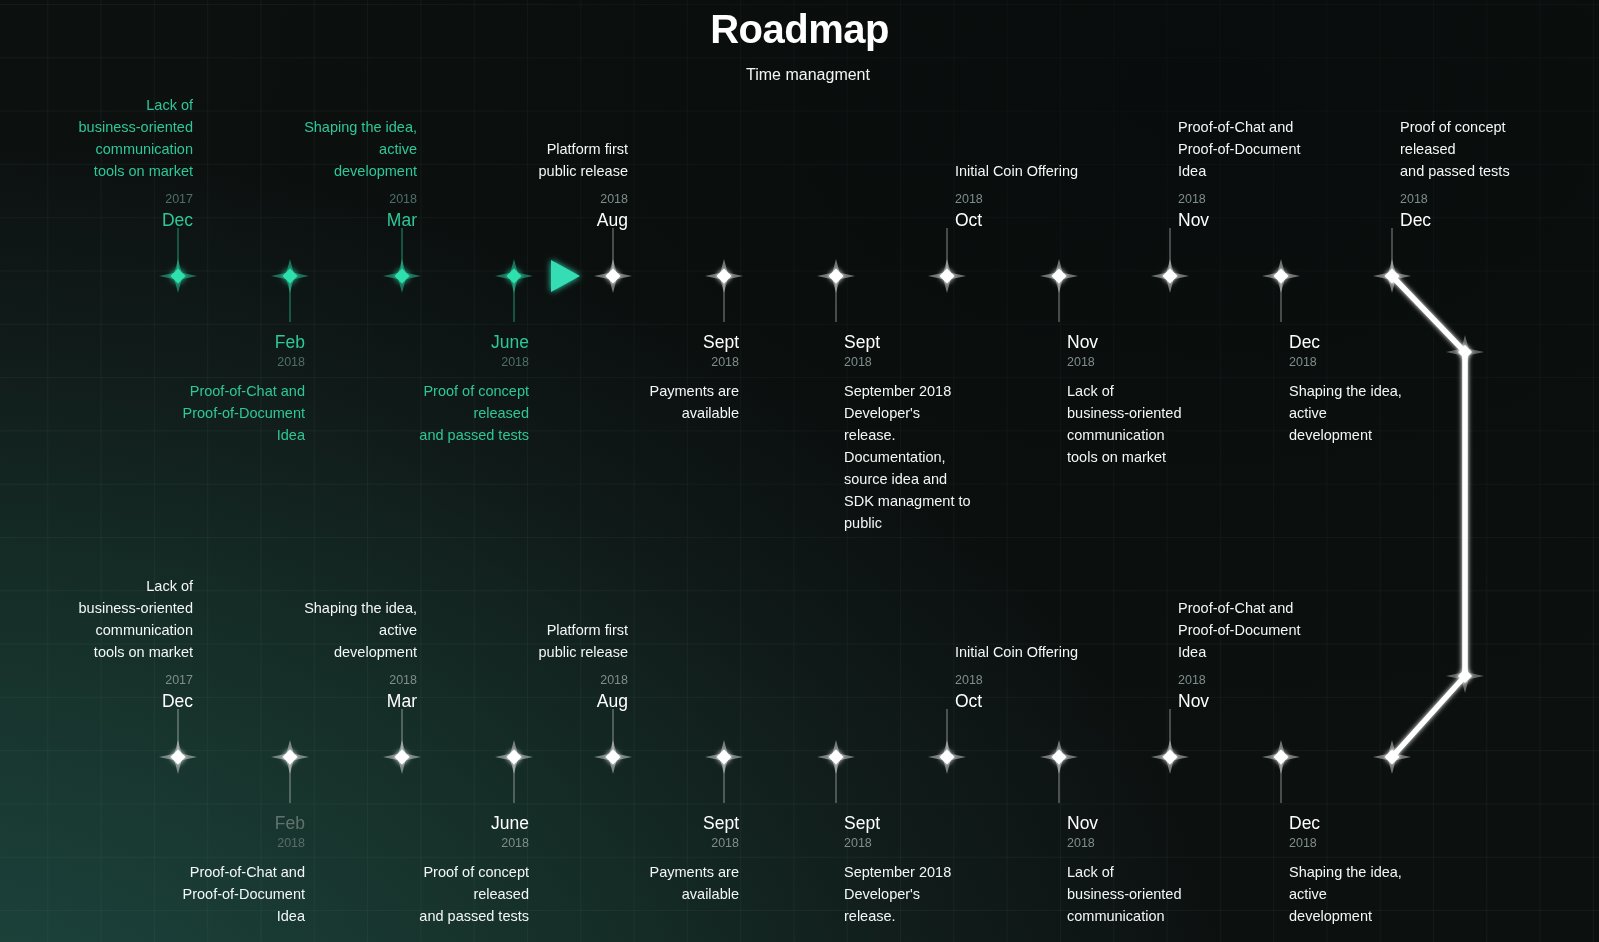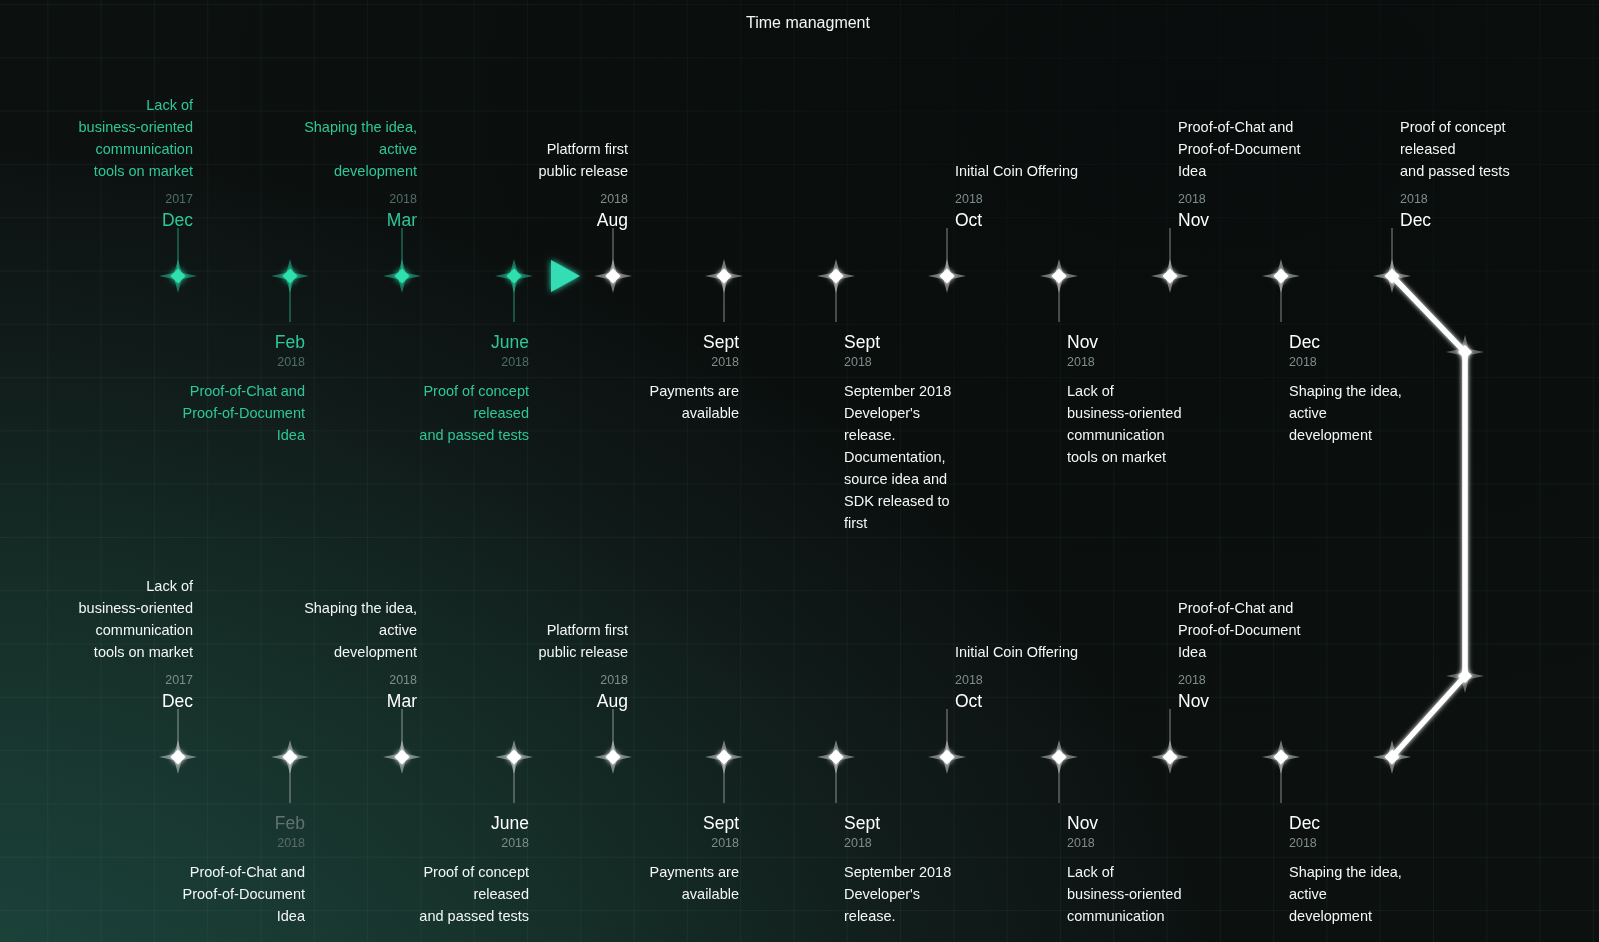--- a/index.html
+++ b/index.html
@@ -71,20 +71,21 @@
   .ms .gap { height: 9px; }
 </style>
 </head>
 <body>
 
 <div id="stage">
   <div id="grid"></div>
   <div id="vignette"></div>
 
   <div class="header">
+    <div class="title">Roadmap</div>
     <div class="subtitle">Time managment</div>
   </div>
 
   <svg id="lines" width="1599" height="942">
     <defs>
       <filter id="glowG" x="-300%" y="-300%" width="700%" height="700%">
         <feGaussianBlur stdDeviation="3.2" result="b"></feGaussianBlur>
         <feMerge>
             <feMergeNode in="b"></feMergeNode>
             <feMergeNode in="SourceGraphic"></feMergeNode>
@@ -327,22 +328,22 @@
       <div class="ms left" style="left: 844px; top: 330px;">
         <div class="month">Sept</div>
         <div class="year">2018</div>
         <div class="gap"></div>
         <div class="headline">
           <div>September 2018</div>
           <div>Developer's</div>
           <div>release.</div>
           <div>Documentation,</div>
           <div>source idea and</div>
-          <div>SDK released to</div>
-          <div>first</div>
+          <div>SDK managment to</div>
+          <div>public</div>
         </div>
       </div>
       <div class="ms left" style="left: 955px; top: 160px;">
         <div class="headline">
           <div>Initial Coin Offering</div>
         </div>
         <div class="gap"></div>
         <div class="year">2018</div>
         <div class="month">Oct</div>
       </div>

